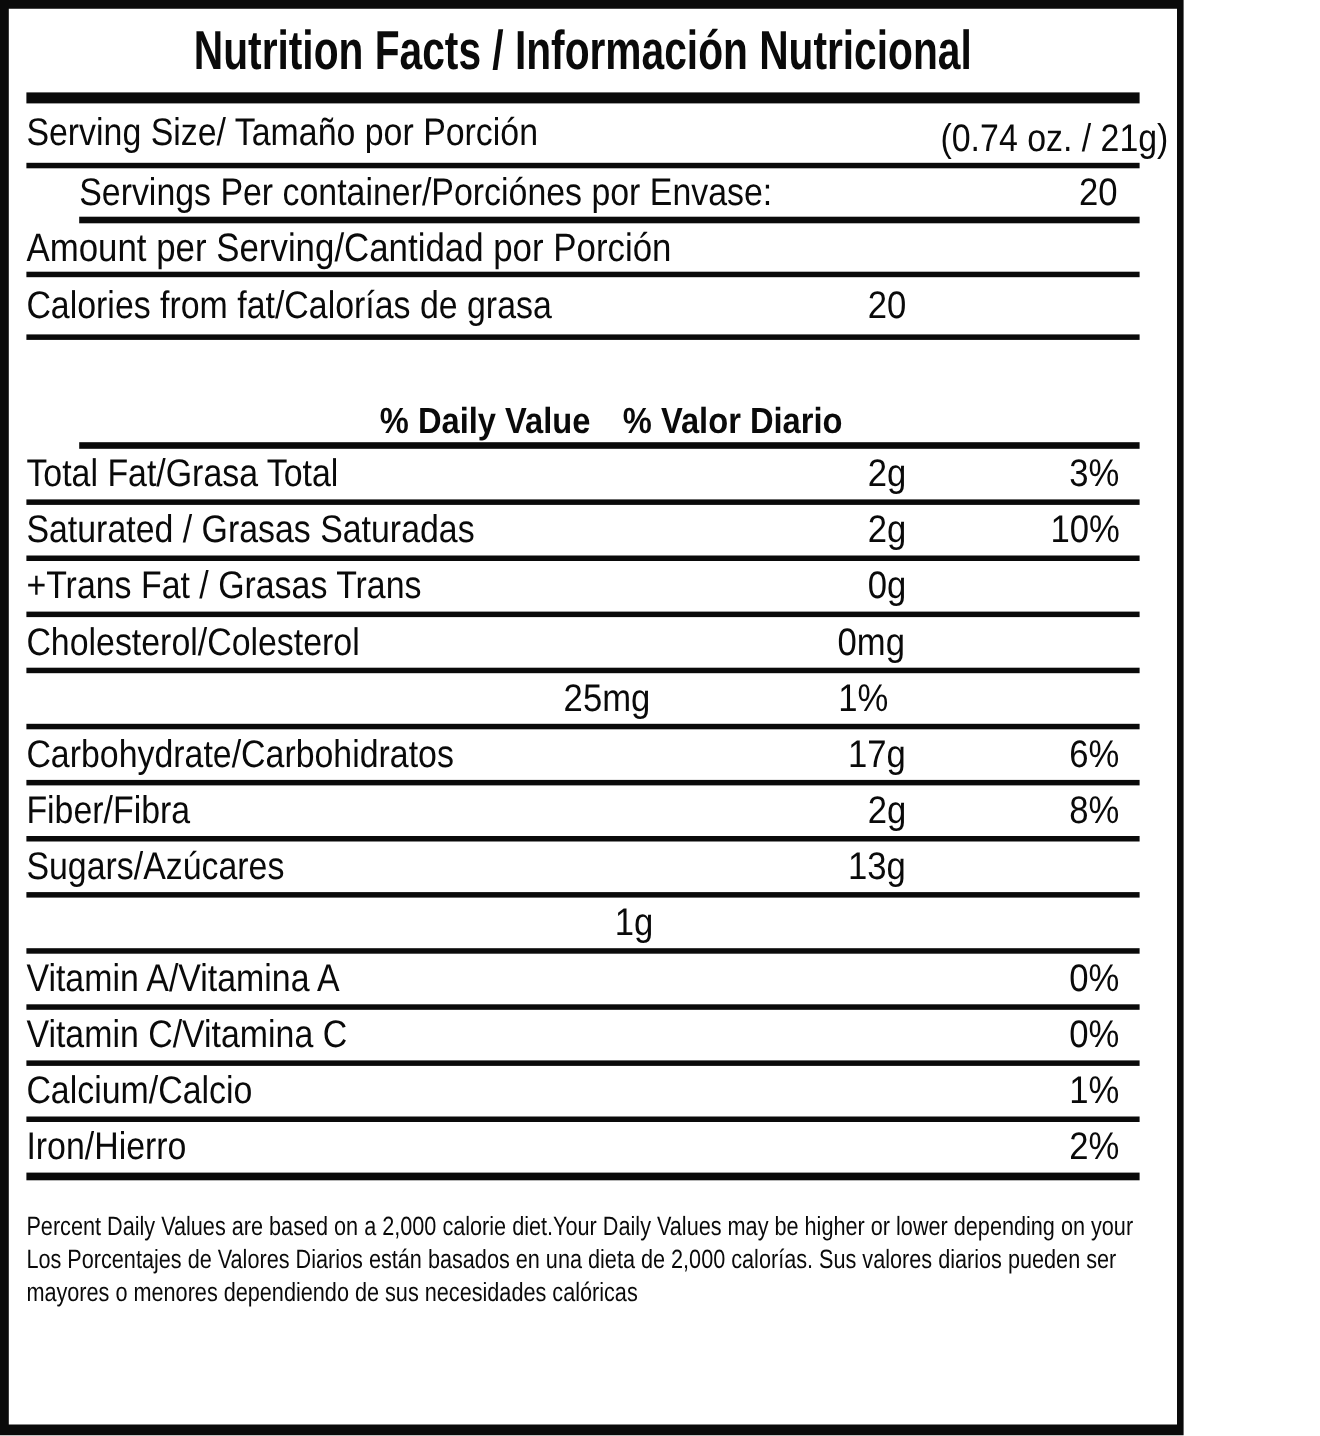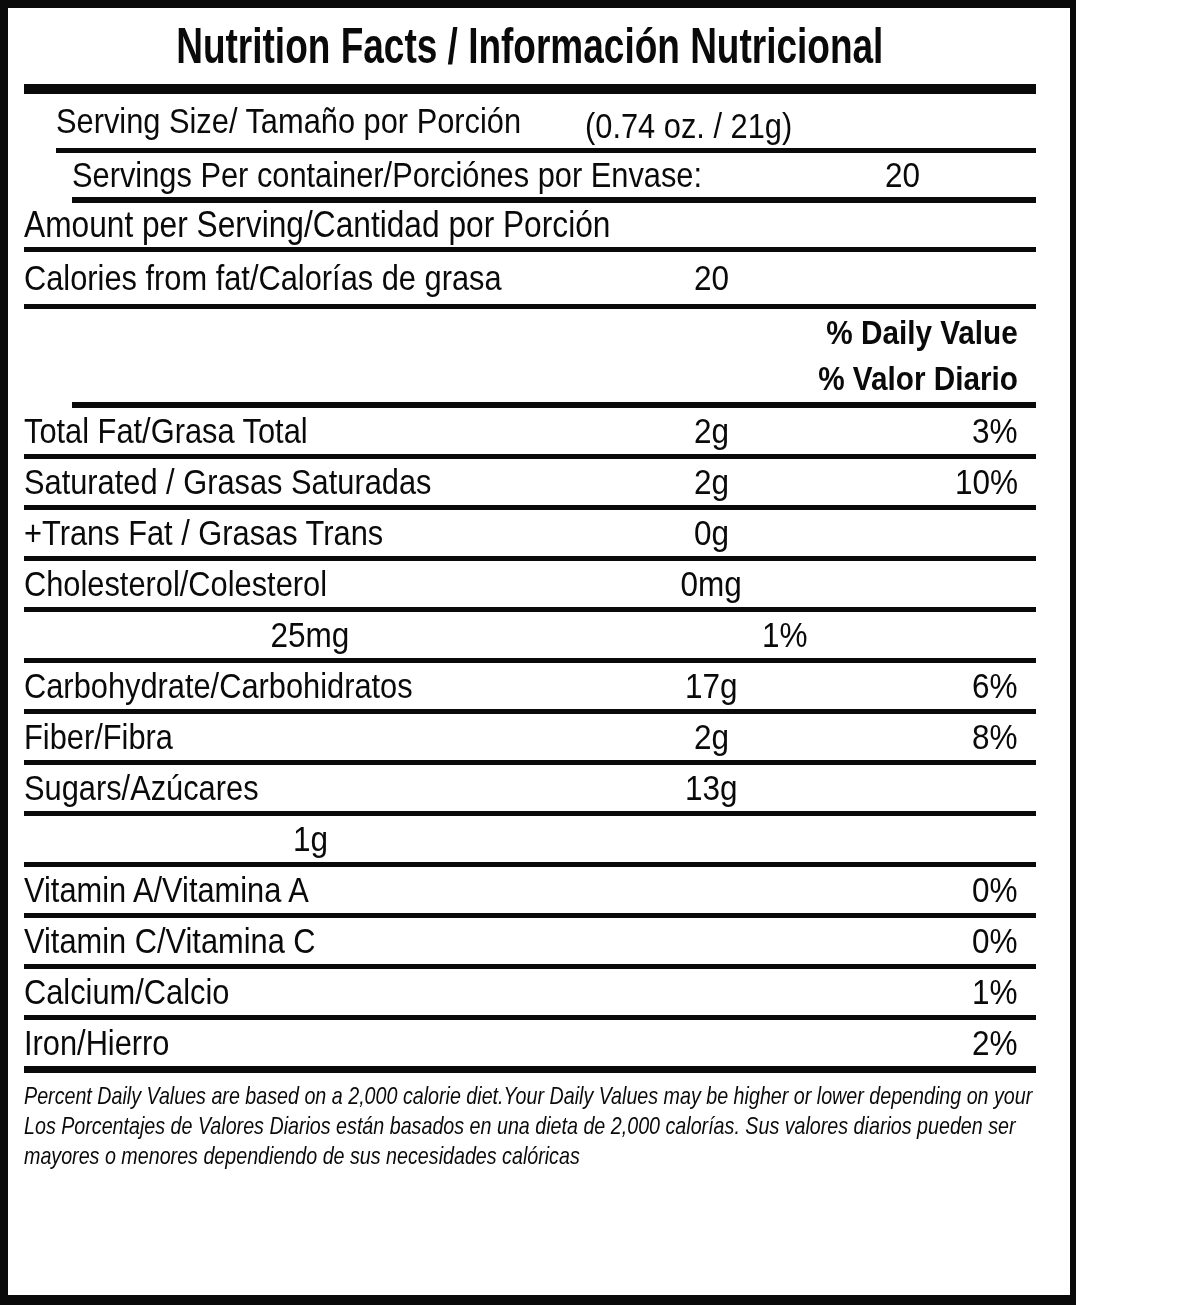--- a/index.html
+++ b/index.html
@@ -42,56 +42,55 @@
 
   .rule-5 { border-bottom: 5px solid #0a0a0a; }
   .rule-6 { border-bottom: 6px solid #0a0a0a; margin-left: 48px; }
   .rule-7 { border-bottom: 7px solid #0a0a0a; }
 
   .row {
     display: grid;
     align-items: center;
     font-size: 35px;
   }
-  .row-serving { grid-template-columns: 1fr 538px; height: 54px; margin-left: 32px; }
-  .row-serving .val { text-align: left; align-self: end; padding-bottom: 2px; }
+  .row-serving { grid-template-columns: 1fr 538px; height: 54px; }
+  .row-serving .val { text-align: right; align-self: end; padding-bottom: 2px; }
 
   .row-3col { grid-template-columns: 1fr 230px 210px; }
   .row-servings { height: 44px; }
   .row-calories { height: 48px; }
   .row-calfat { height: 52px; }
   .row-nutrient { height: 46px; }
 
-  .amount { text-align: center; }
+  .amount { text-align: right; }
   .pct { text-align: right; padding-right: 18px; }
 
   .section-header {
     height: 44px;
     display: flex;
     align-items: center;
     font-weight: normal;
     font-size: 36px;
   }
 
   .dv-block {
     height: 93px;
     display: flex;
-    flex-direction: column;
+    flex-direction: row;
     justify-content: center;
     align-items: flex-end;
     padding-right: 18px;
     gap: 8px;
   }
   .dv-block .dv-line { font-weight: bold; font-size: 33px; }
 
   .footnote {
-    padding-top: 8px;
+    padding-top: 28px;
     font-size: 24px;
     line-height: 30px;
-    font-style: italic;
   }
   .footnote .fline {
     white-space: nowrap;
     overflow: visible;
   }
   .footnote .fline span {
     display: inline-block;
     transform: scaleX(0.82);
     transform-origin: 0 50%;
     white-space: nowrap;

